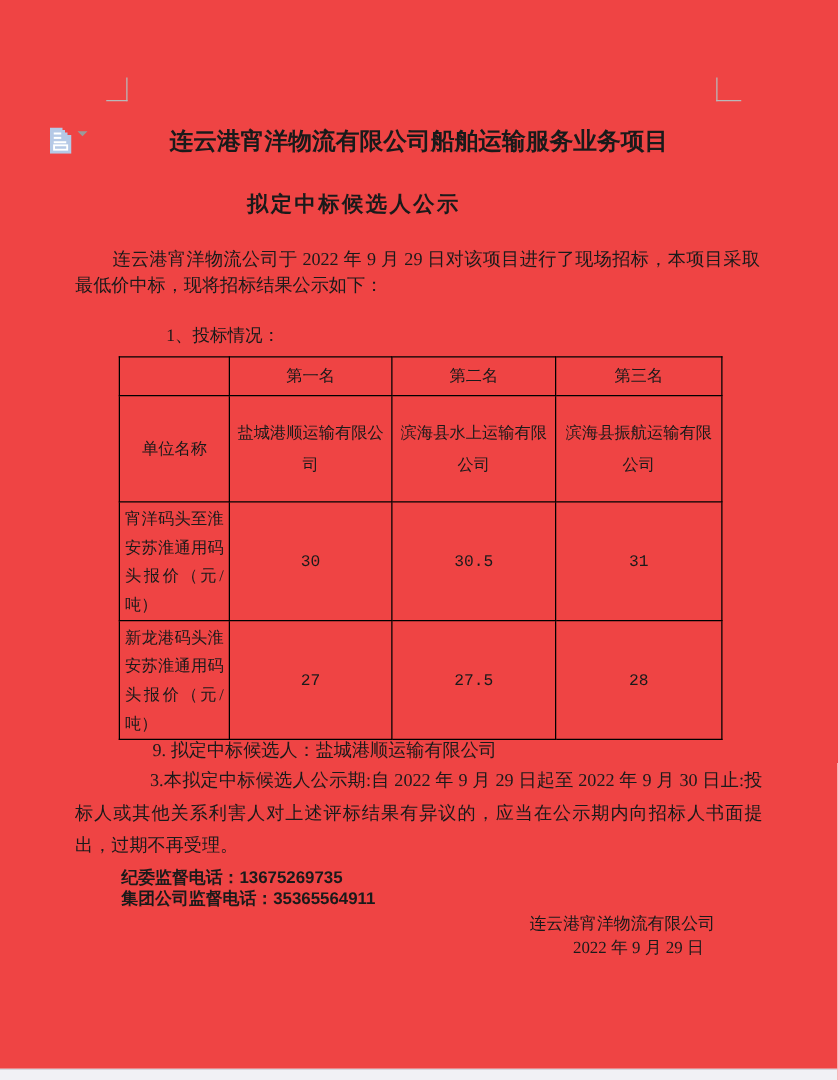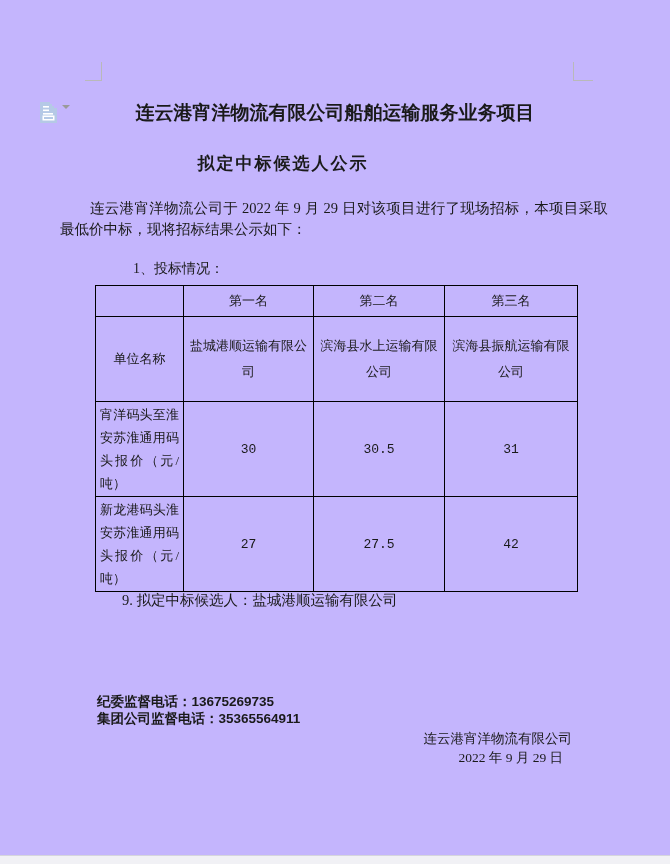--- a/index.html
+++ b/index.html
@@ -1,17 +1,17 @@
 <!DOCTYPE html>
 <html><head>
 <meta charset="utf-8">
 <style>
   html,body{margin:0;padding:0;background:#ffffff;}
   .page{
-    position:relative;width:670px;height:864px;background:#c4b5fd;overflow:hidden;
+    position:relative;width:670px;height:864px;background:#ef4444;overflow:hidden;
     font-family:"Liberation Serif",serif;color:#1a1a1a;
   }
   
   .corner{position:absolute;width:16px;height:18px;}
   .corner.left{left:85px;top:62px;border-right:1px solid #b9b9b9;border-bottom:1px solid #b9b9b9;}
   .corner.right{left:573px;top:62px;width:19px;border-left:1px solid #b9b9b9;border-bottom:1px solid #b9b9b9;}
   
   .paste-btn{position:absolute;left:38px;top:101px;width:36px;height:24px;cursor:pointer;}
   .paste-btn svg{position:absolute;left:2px;top:1px;}
   .dd-arrow{position:absolute;left:24px;top:8px;width:9px;height:8px;}
@@ -104,26 +104,27 @@
     <tr class="r-p1">
       <td class="row-label">宵洋码头至淮安苏淮通用码头报价（元/吨）</td>
       <td class="val">30</td>
       <td class="val">30.5</td>
       <td class="val">31</td>
     </tr>
     <tr class="r-p2">
       <td class="row-label">新龙港码头淮安苏淮通用码头报价（元/吨）</td>
       <td class="val">27</td>
       <td class="val">27.5</td>
-      <td class="val">42</td>
+      <td class="val">28</td>
     </tr>
   </tbody>
     </table>
 
   <div class="item2">9. 拟定中标候选人：盐城港顺运输有限公司</div>
+  <div class="item3">3.本拟定中标候选人公示期:自 2022 年 9 月 29 日起至 2022 年 9 月 30 日止:投标人或其他关系利害人对上述评标结果有异议的，应当在公示期内向招标人书面提出，过期不再受理。</div>
 
   <div class="contacts">
     <div>纪委监督电话：13675269735</div>
     <div>集团公司监督电话：35365564911</div>
   </div>
 
   <div class="signature">
     <div>连云港宵洋物流有限公司</div>
     <div class="date">2022 年 9 月 29 日</div>
   </div>

